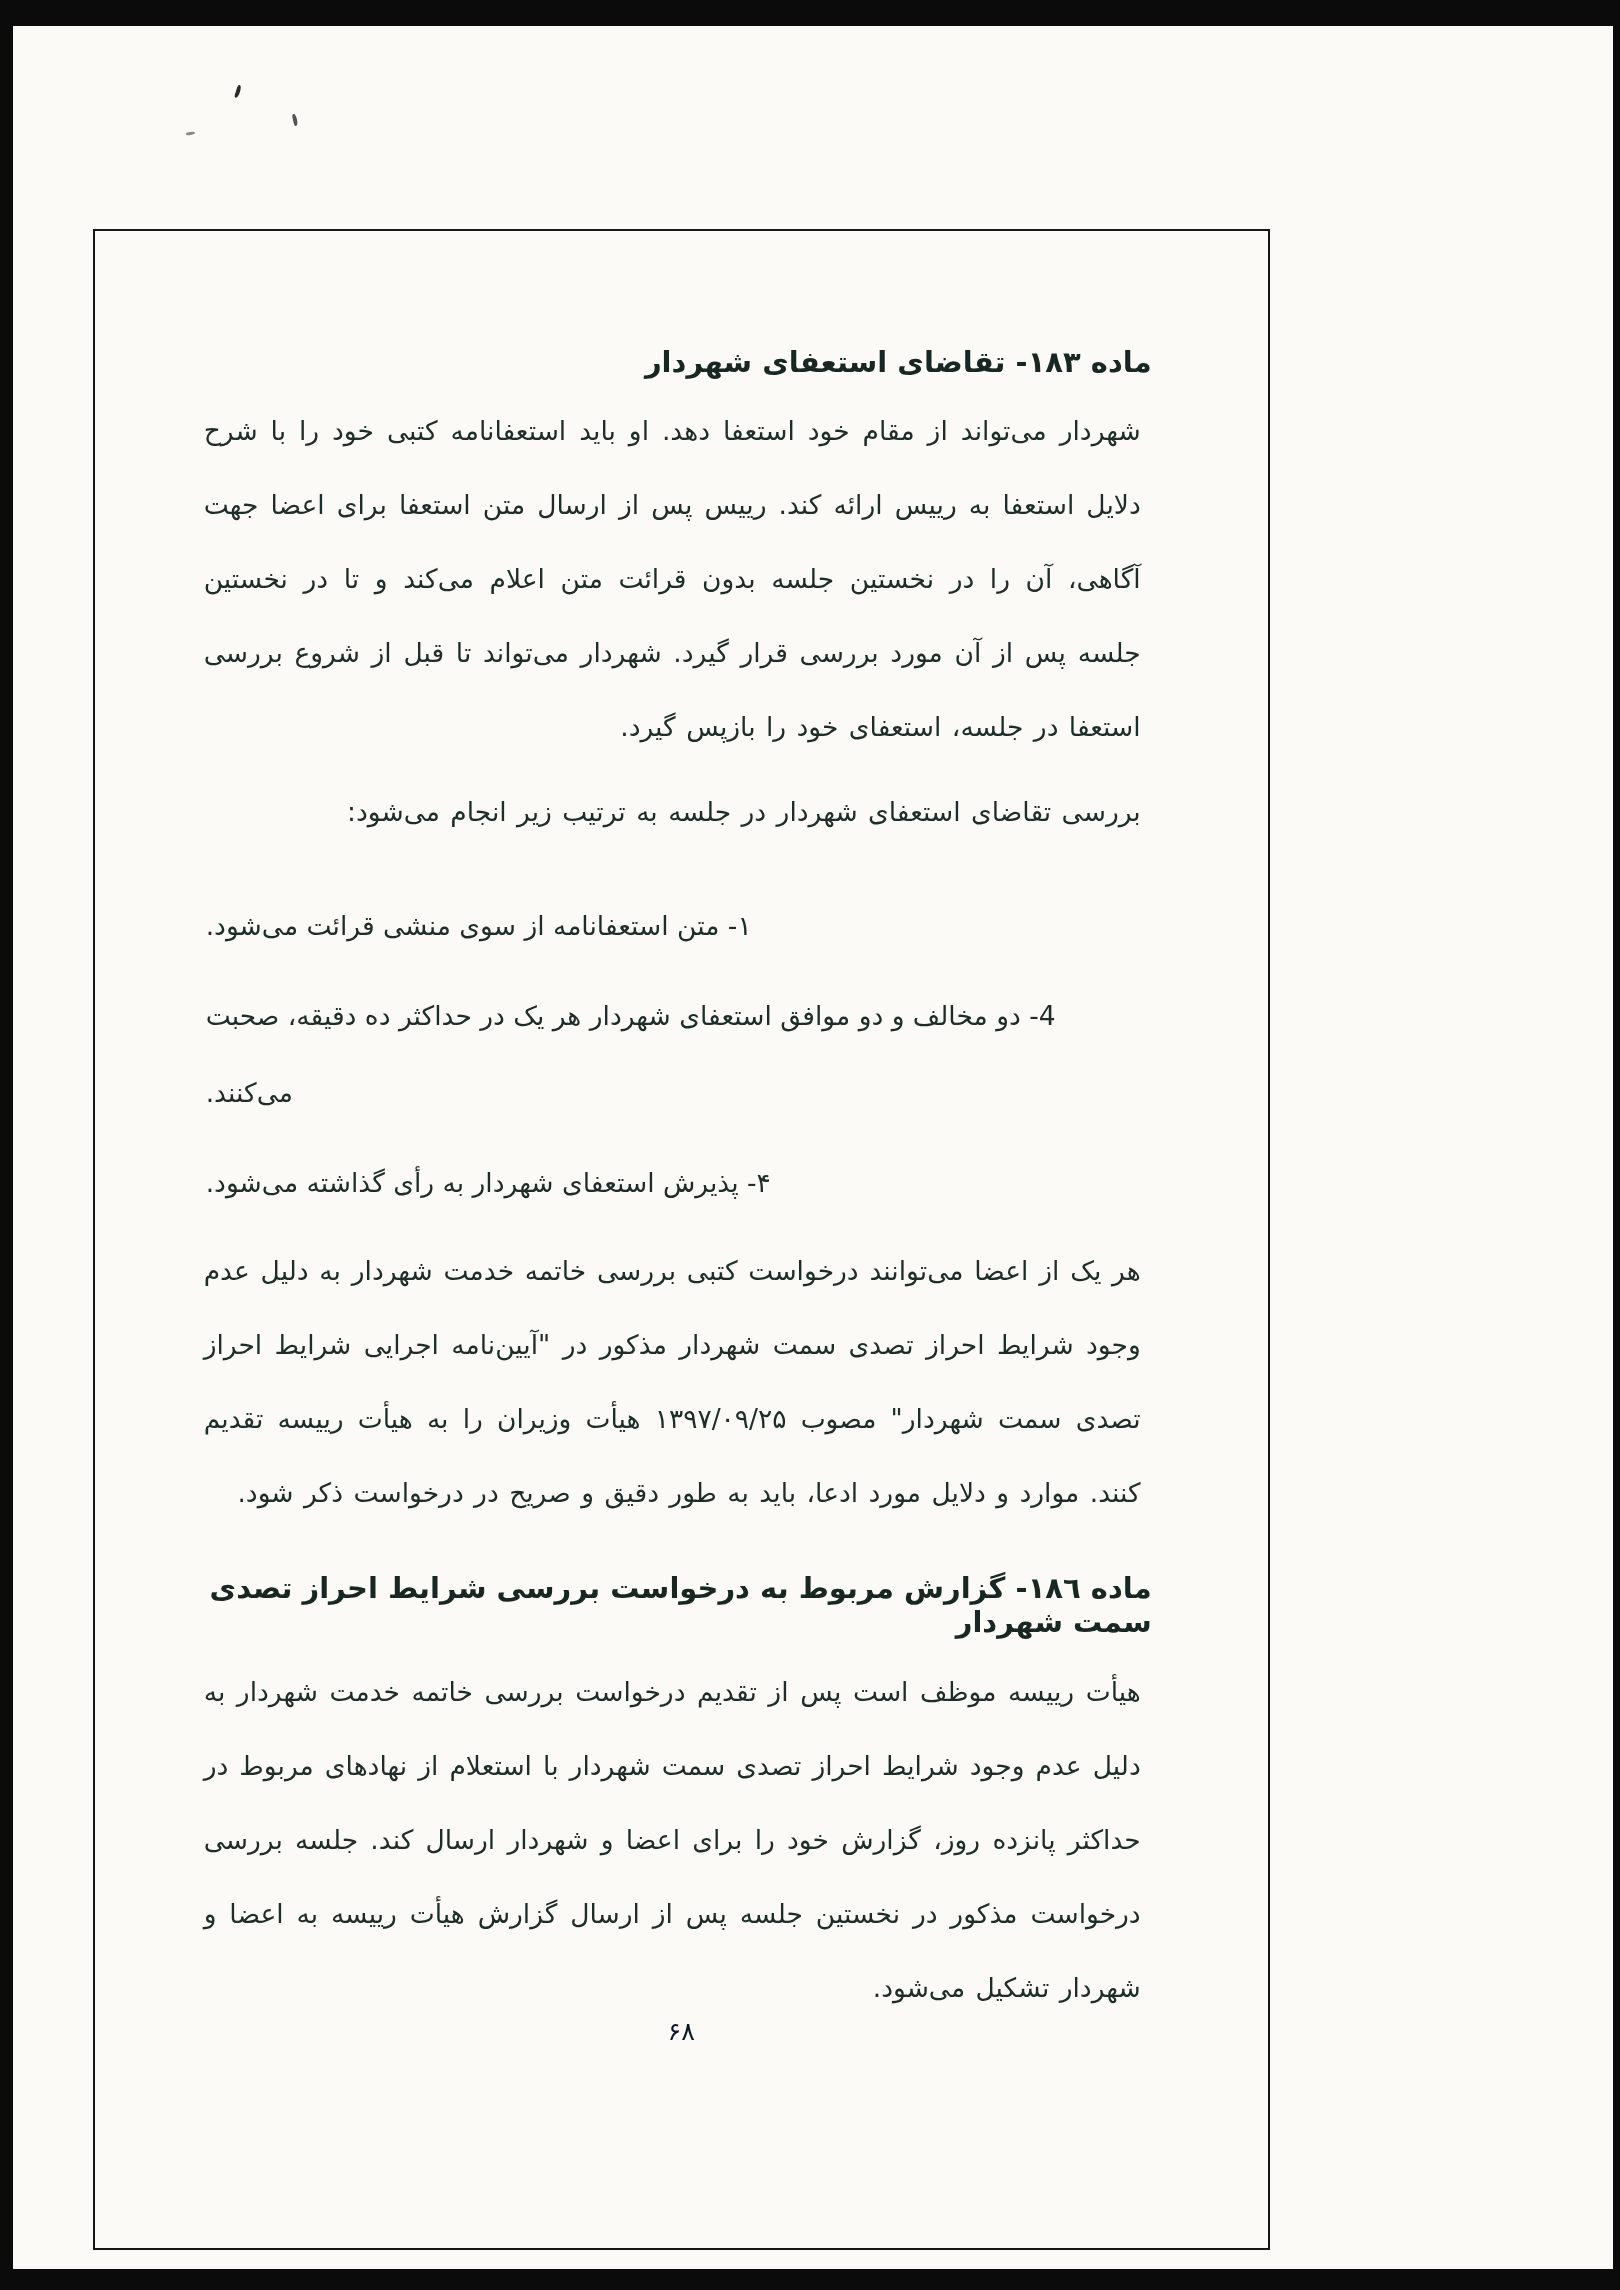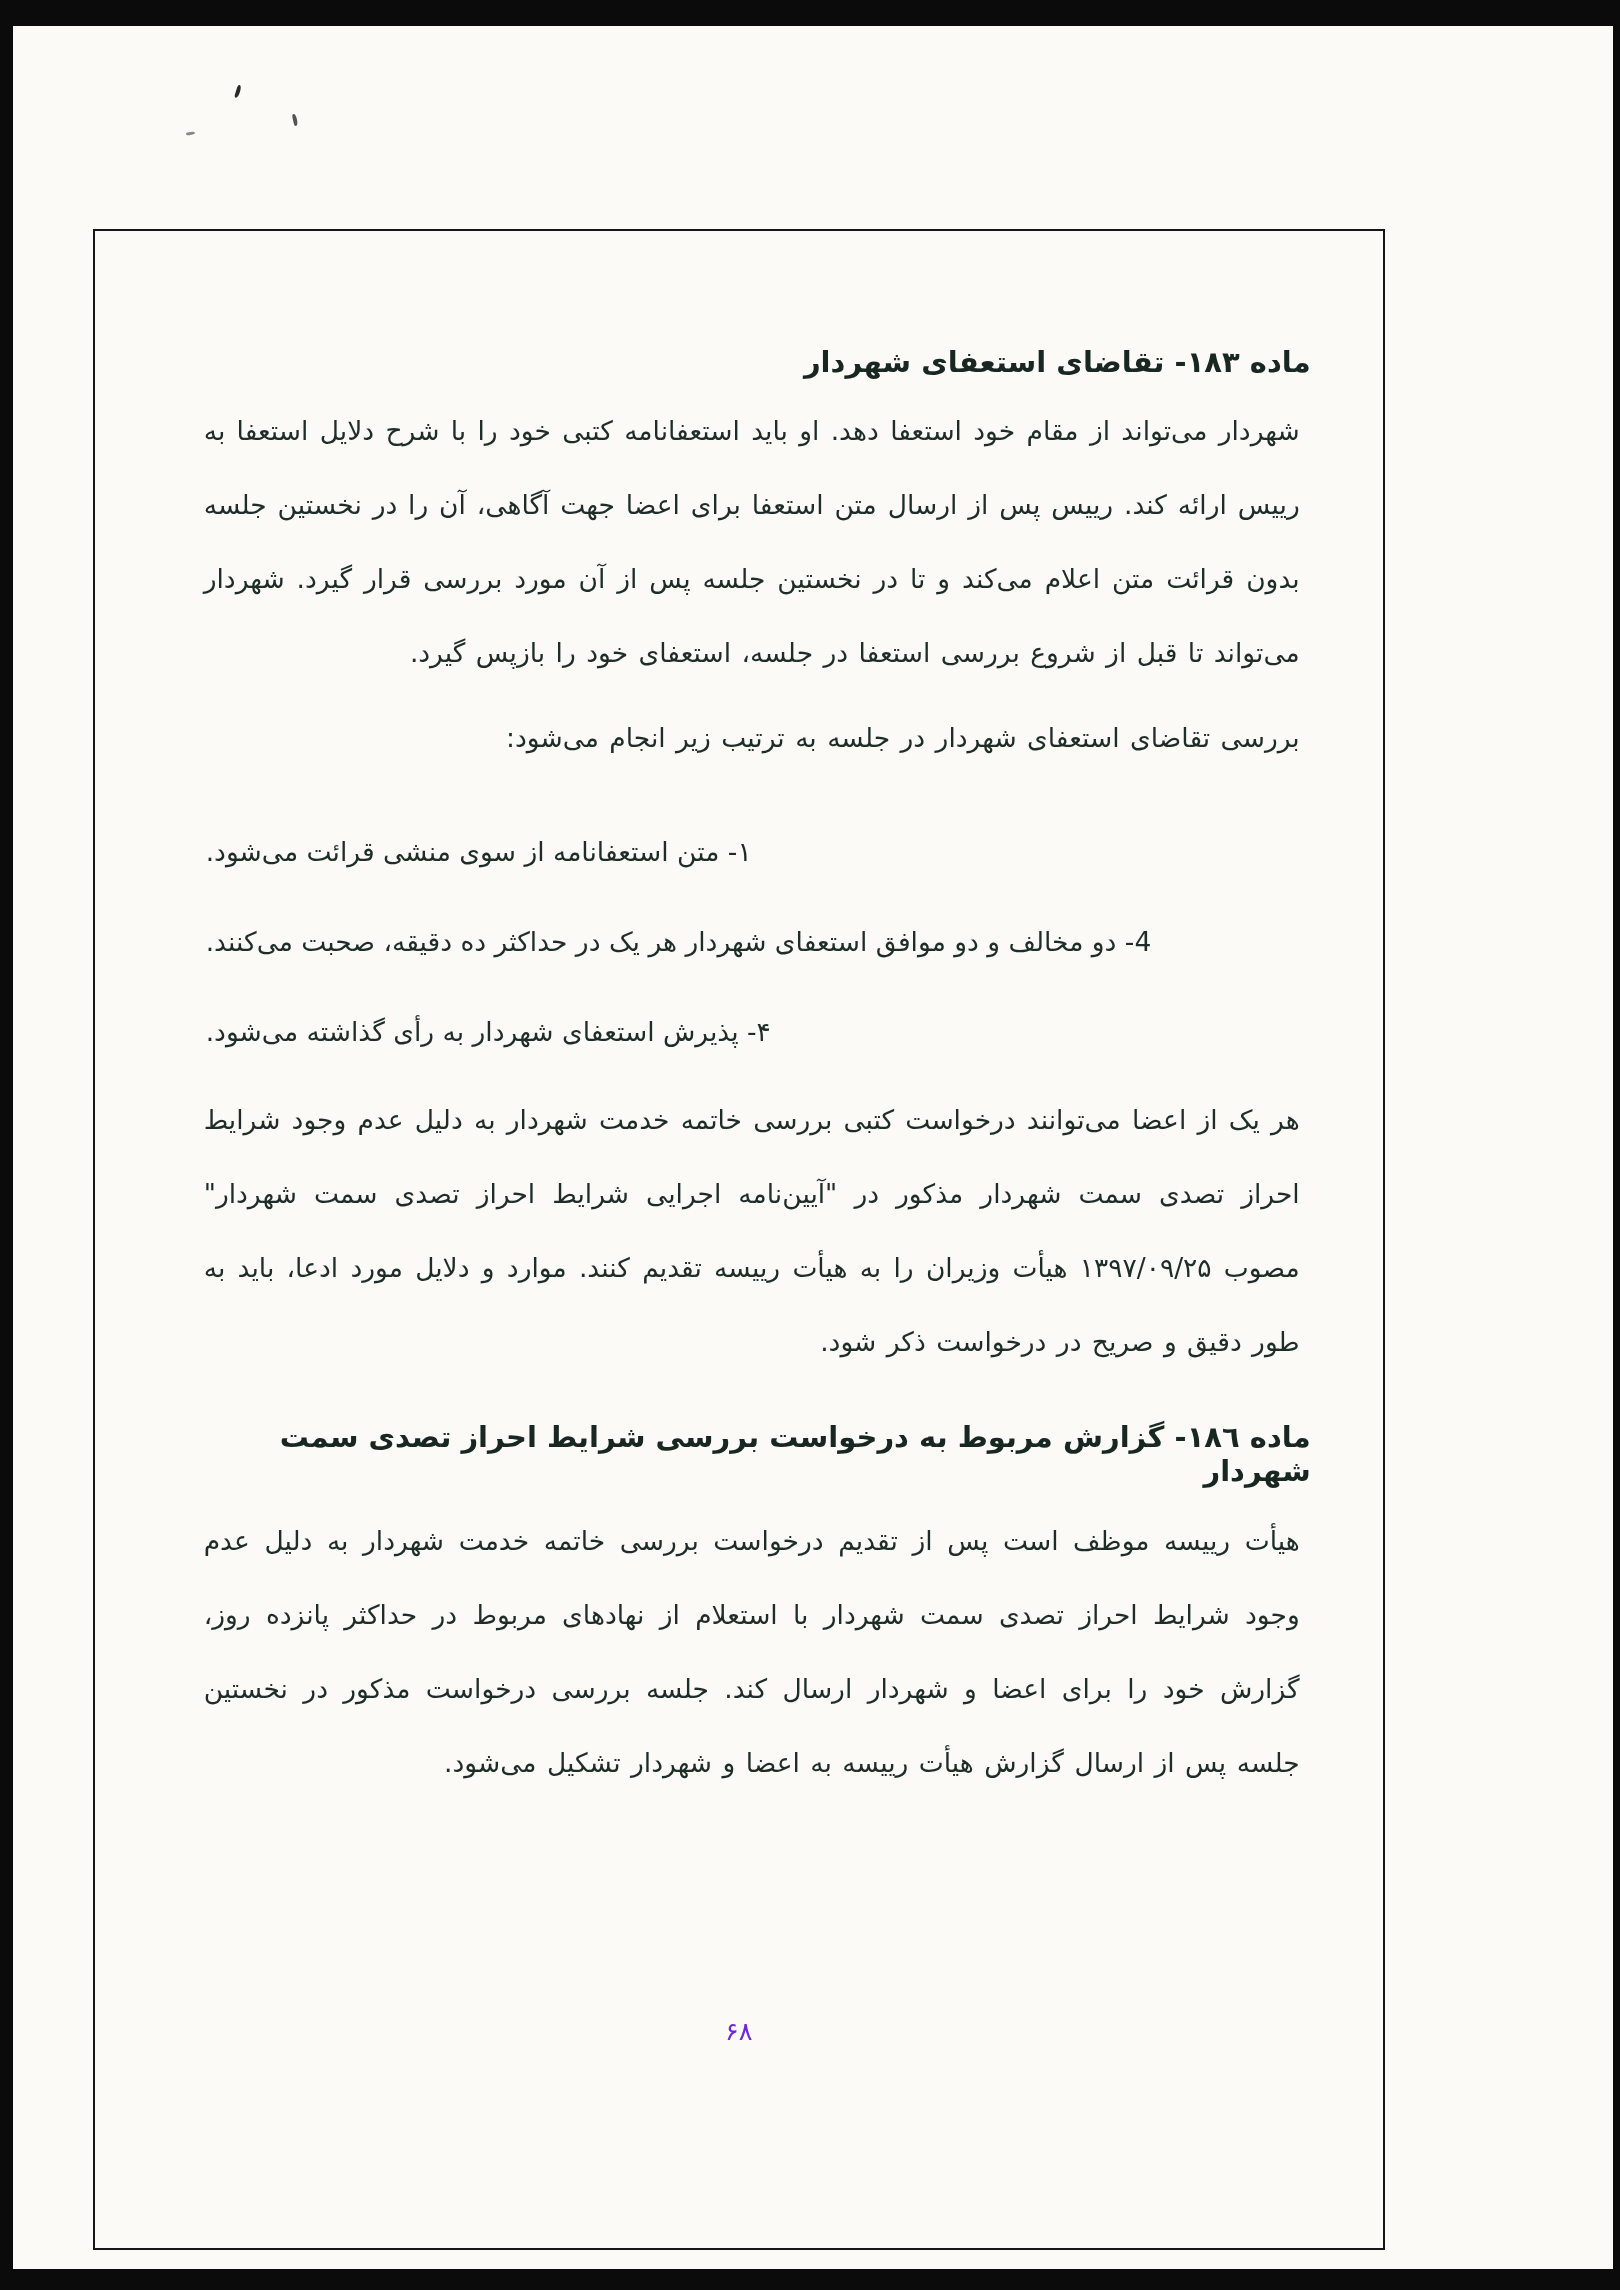--- a/index.html
+++ b/index.html
@@ -32,25 +32,25 @@
     border-radius: 40% 60% 60% 40%;
   }
   .mark1 { top: 59px;  left: 223px; width: 3.9px;  height: 12.7px; transform: rotate(18deg); }
   .mark2 { top: 88px;  left: 280px; width: 3.9px;  height: 11.8px; transform: rotate(-12deg); opacity:.8; }
   .mark3 { top: 106px; left: 173px; width: 8.8px;  height: 2.9px;  transform: rotate(-8deg);  opacity:.55; }
 
   .frame {
     position: absolute;
     left: 80px;          
     top: 203px;          
-    width: 1292px;
+    width: 1177px;
     height: 2021px;
     border: 2.9px solid #161616;
     box-sizing: border-box;
-    padding: 114px 72px 0 98px;
+    padding: 114px 116px 0 98px;
     direction: rtl;
     color: #1f2d28;      
   }
   .article { margin: 0; }
   .title {
     font-size: 29px;
     font-weight: bold;
     color: #182721;
     margin: 41px 0 15.7px 0;
     text-align: right;
@@ -72,21 +72,21 @@
     margin: 13px;
     text-align: left;
   }
   .pagenum {
     position: absolute;
     left: 0;
     right: 0;
     bottom: 202px;
     text-align: center;
     font-size: 25.5px;
-    color: #6d28d9;
+    color: #0f172a;
     direction: rtl;
   }
 </style>
 </head>
 <body>
 
 <div class="scan">
   <div class="paper">
 
     <span class="mark mark1"></span>

